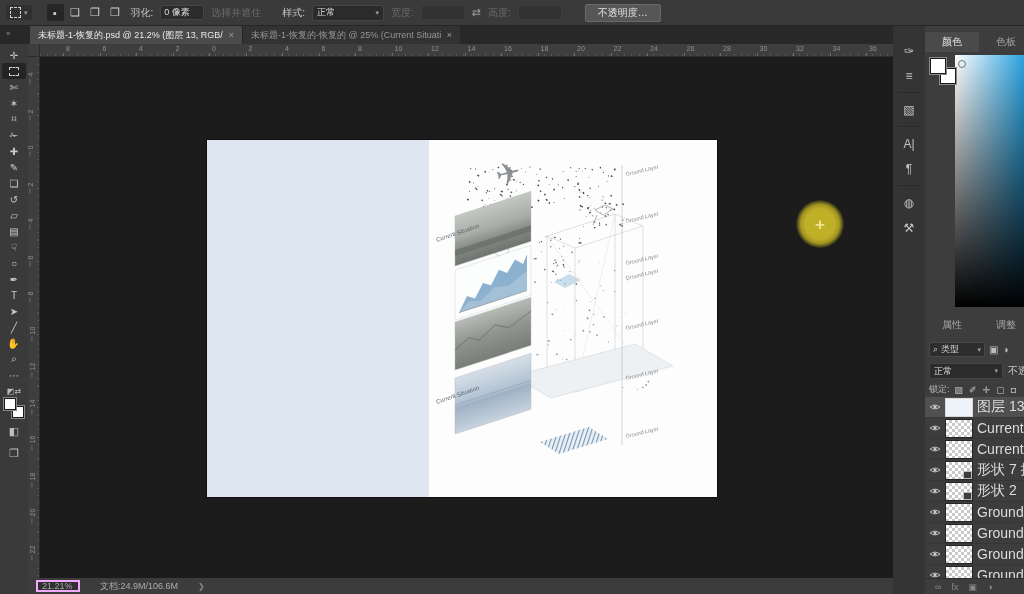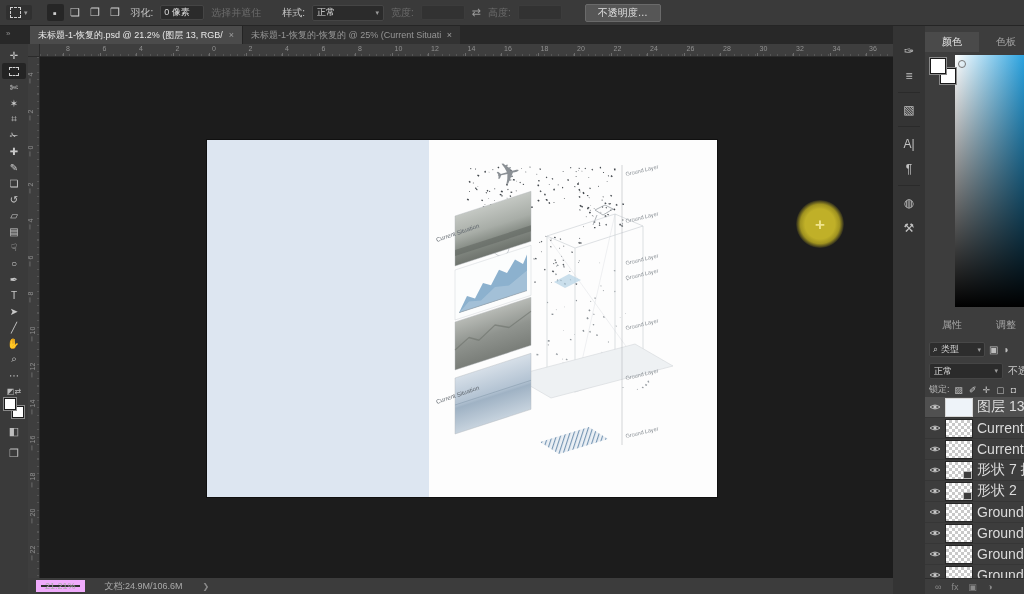--- a/index.html
+++ b/index.html
@@ -65,21 +65,21 @@
   .v-num{position:absolute;left:1px;font-size:7px;color:#919191;transform:rotate(-90deg)}
   .v-num::after{content:'';position:absolute;left:-5px;top:0px;width:1px;height:5px;background:#6b6b6b;transform:rotate(90deg)}
   .pasteboard{position:absolute;left:40px;top:57px;width:853px;height:521px;background:#1c1c1c;overflow:hidden;z-index:2}
   .document{position:absolute;left:167px;top:83px;width:510px;height:357px;background:#fff;box-shadow:0 0 0 1px #101010}
   .doc-left{position:absolute;left:0;top:0;width:222px;height:357px;background:#dde6f1}
   .doc-right{position:absolute;left:222px;top:0;width:288px;height:357px;background:#fdfdfd}
 
   
   .status-bar{position:absolute;left:28px;top:578px;width:865px;height:16px;background:#3c3c3c;z-index:4;
     display:flex;align-items:center;gap:20px;padding-left:8px;font-size:9px;color:#ababab}
-  .zoom-field{background:#303030;border:5px solid #f0abfc;height:12px;display:flex;align-items:center;padding:0 4px;min-width:44px}
+  .zoom-field{background:#303030;border:2px solid #f0abfc;height:12px;display:flex;align-items:center;padding:0 4px;min-width:44px}
   .status-chevron{color:#8a8a8a;font-size:8px}
 
   
   .right-strip{position:absolute;left:893px;top:26px;width:32px;height:568px;background:#343434;z-index:5;
     display:flex;flex-direction:column;align-items:center;padding-top:12px;gap:0}
   .rs-ic{width:26px;height:25px;display:flex;align-items:center;justify-content:center;font-size:12px;color:#c2c2c2}
   .rs-sep{width:22px;height:1px;background:#2a2a2a;margin:4px 0}
 
   
   .right-panels{position:absolute;left:925px;top:26px;width:99px;height:568px;background:#3d3d3d;z-index:5;font-size:10px}

